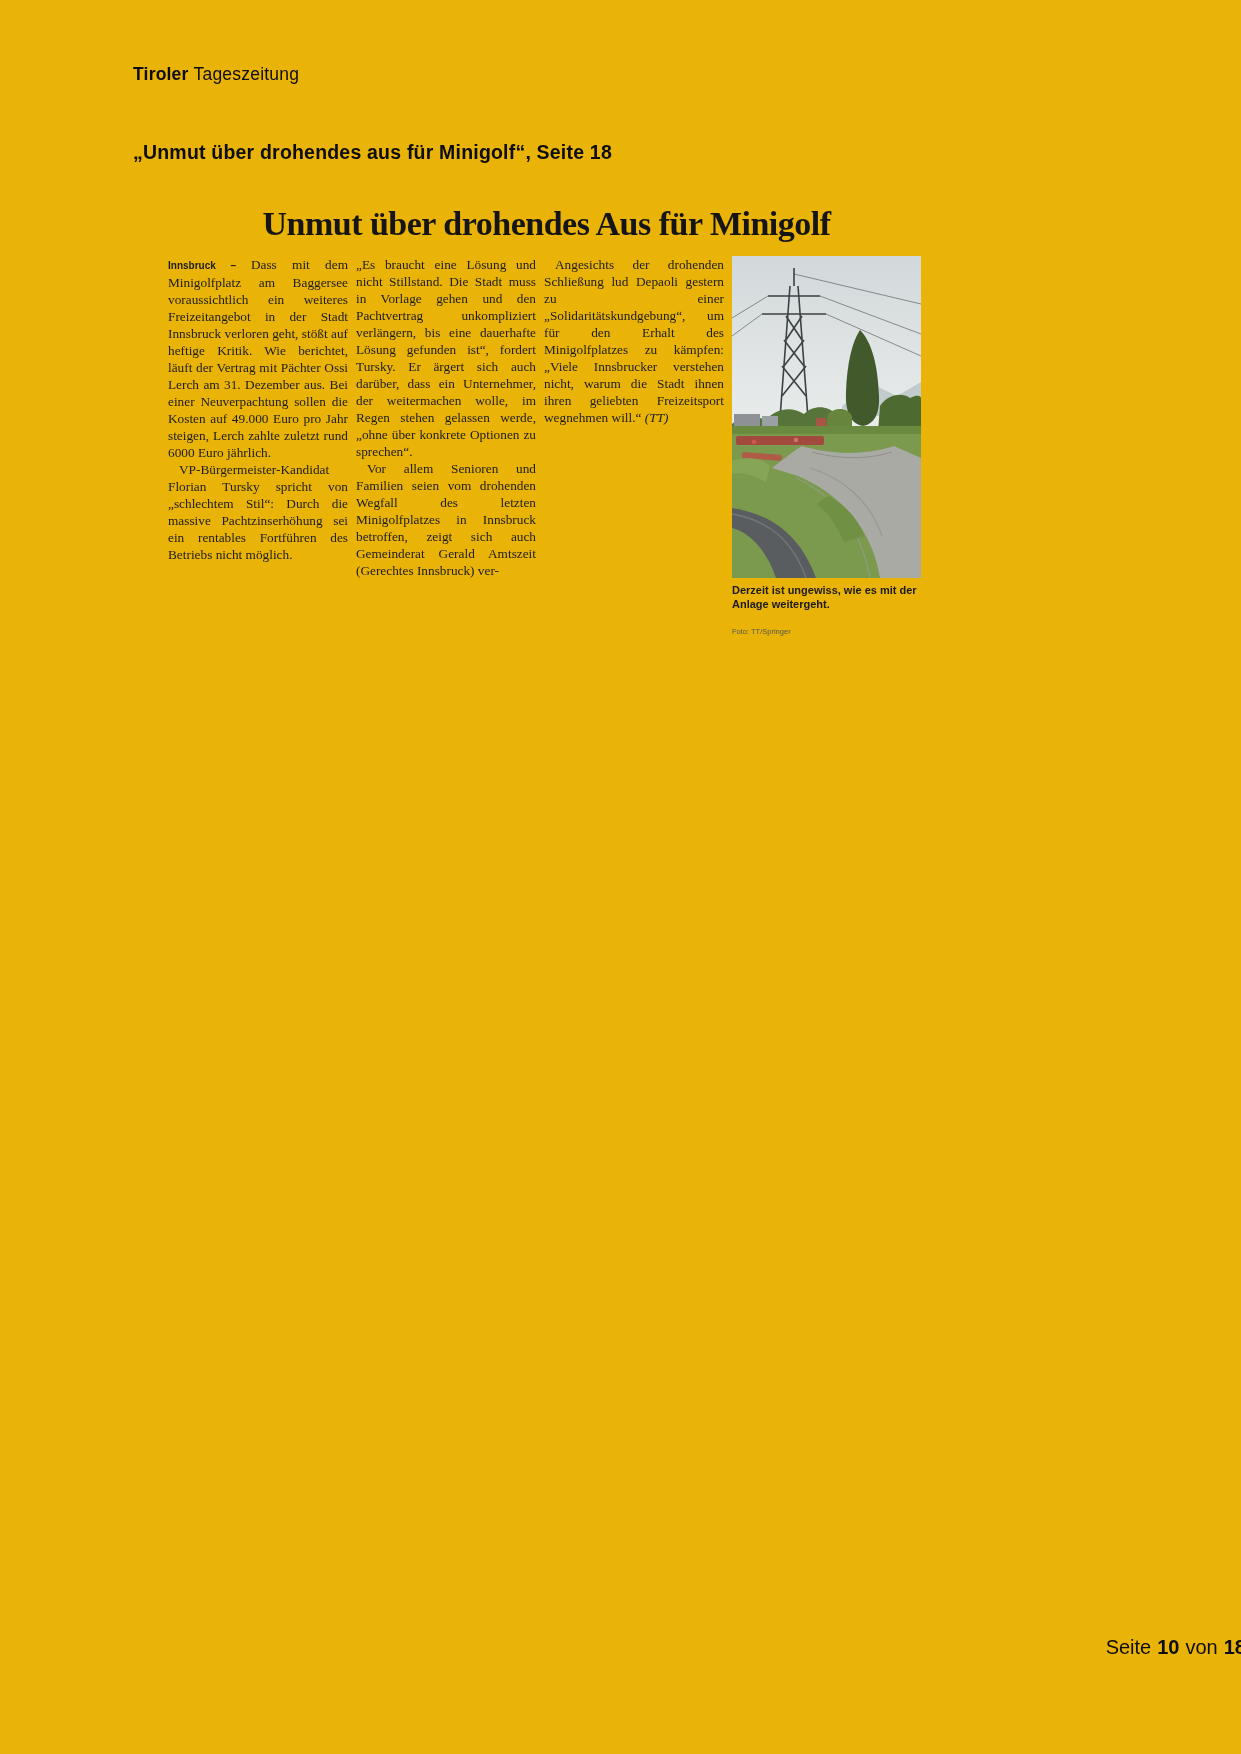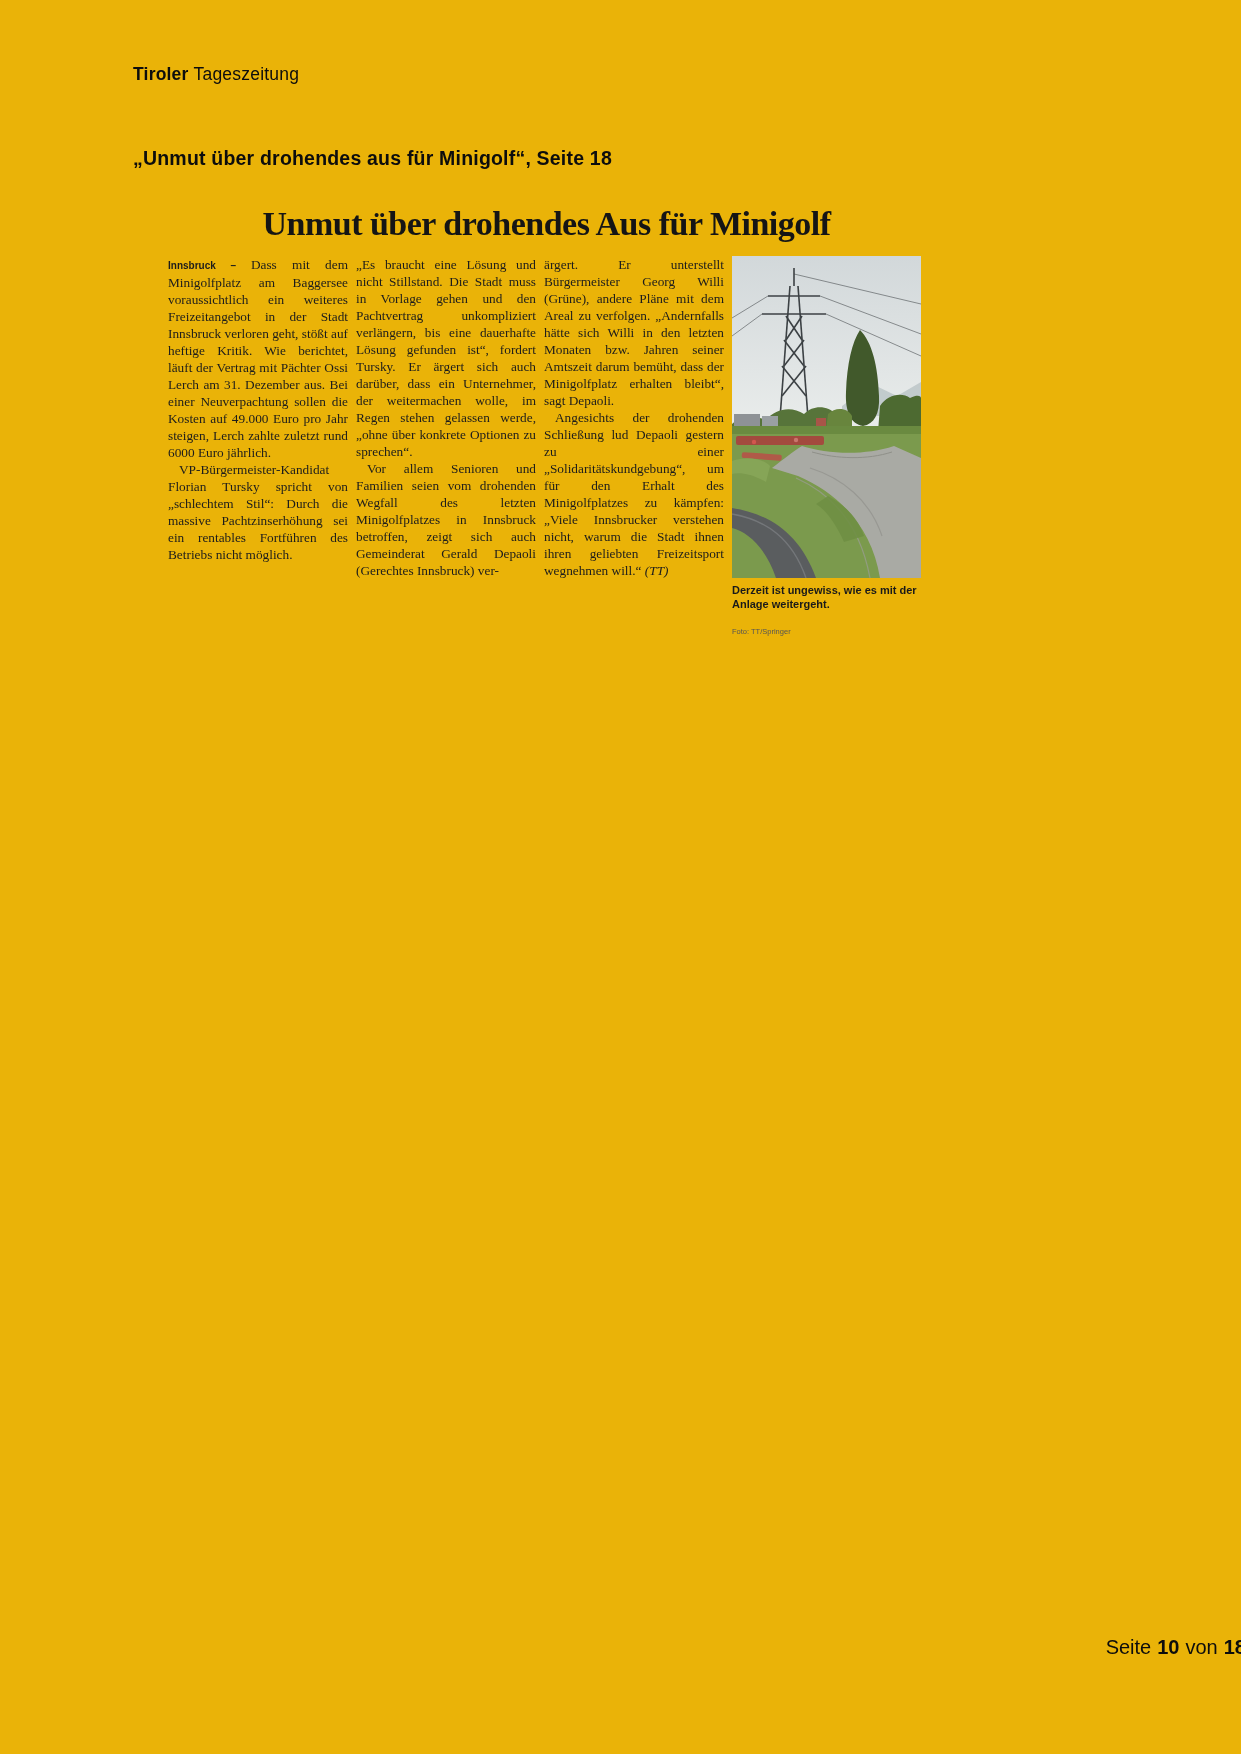--- a/index.html
+++ b/index.html
@@ -13,21 +13,21 @@
   }
   
   .masthead{
     position:absolute;left:133px;top:64px;
     font-size:17.5px;letter-spacing:.2px;color:#0d0d0d;
   }
   .masthead .brand-bold{font-weight:700;}
   .masthead .brand-regular{font-weight:400;margin-left:5px;}
   
   .review-title{
-    position:absolute;left:133px;top:147px;
+    position:absolute;left:133px;top:141px;
     font-size:19.5px;font-weight:700;color:#0d0d0d;letter-spacing:.2px;
   }
   
   .clipping{
     position:absolute;left:168px;top:206px;width:757px;
   }
   .headline{
     font-family:"Liberation Serif",serif;
     font-weight:700;
     font-size:34px;
@@ -91,24 +91,23 @@
   <div class="clipping">
     <div class="headline">Unmut über drohendes Aus für Minigolf</div>
 
     <div class="columns">
       <div class="article-column">
           <p class="article-paragraph"><b class="lead">Innsbruck – </b>Dass mit dem Minigolfplatz am Baggersee voraussichtlich ein weiteres Freizeitangebot in der Stadt Innsbruck verloren geht, stößt auf heftige Kritik. Wie berichtet, läuft der Vertrag mit Pächter Ossi Lerch am 31. Dezember aus. Bei einer Neuverpachtung sollen die Kosten auf 49.000 Euro pro Jahr steigen, Lerch zahlte zuletzt rund 6000 Euro jährlich.</p>
           <p class="article-paragraph indented">VP-Bürgermeister-Kandidat Florian Tursky spricht von „schlechtem Stil“: Durch die massive Pachtzinserhöhung sei ein rentables Fortführen des Betriebs nicht möglich.</p>
         </div>
       <div class="article-column">
           <p class="article-paragraph">„Es braucht eine Lösung und nicht Stillstand. Die Stadt muss in Vorlage gehen und den Pachtvertrag unkompliziert verlängern, bis eine dauerhafte Lösung gefunden ist“, fordert Tursky. Er ärgert sich auch darüber, dass ein Unternehmer, der weitermachen wolle, im Regen stehen gelassen werde, „ohne über konkrete Optionen zu sprechen“.</p>
-          <p class="article-paragraph indented">Vor allem Senioren und Familien seien vom drohenden Wegfall des letzten Minigolfplatzes in Innsbruck betroffen, zeigt sich auch Gemeinderat Gerald Depaoli (Gerechtes Innsbruck) ver-</p>
+          <p class="article-paragraph indented">Vor allem Senioren und Familien seien vom drohenden Wegfall des letzten Minigolfplatzes in Innsbruck betroffen, zeigt sich auch Gemeinderat Gerald Amtszeit (Gerechtes Innsbruck) ver-</p>
         </div>
       <div class="article-column">
-          <p class="article-paragraph">ärgert. Er unterstellt Bürgermeister Georg Willi (Grüne), andere Pläne mit dem Areal zu verfolgen. „Andernfalls hätte sich Willi in den letzten Monaten bzw. Jahren seiner Amtszeit darum bemüht, dass der Minigolfplatz erhalten bleibt“, sagt Depaoli.</p>
           <p class="article-paragraph indented">Angesichts der drohenden Schließung lud Depaoli gestern zu einer „Solidaritätskundgebung“, um für den Erhalt des Minigolfplatzes zu kämpfen: „Viele Innsbrucker verstehen nicht, warum die Stadt ihnen ihren geliebten Freizeitsport wegnehmen will.“<i> (TT)</i></p>
         </div>
 
       <div class="photo-column">
 
         <svg class="photo-frame" viewBox="0 0 189 322" xmlns="http://www.w3.org/2000/svg" preserveAspectRatio="none">
           <defs>
             <linearGradient id="sky" x1="0" y1="0" x2="0" y2="1">
               <stop offset="0" stop-color="#d2d8da"></stop>
               <stop offset="1" stop-color="#e9eceb"></stop>

